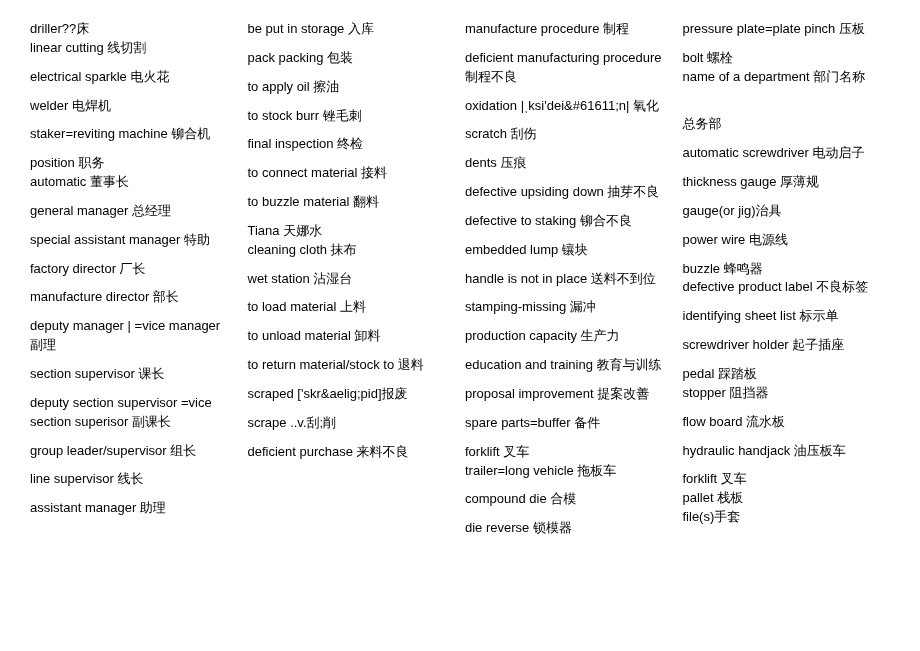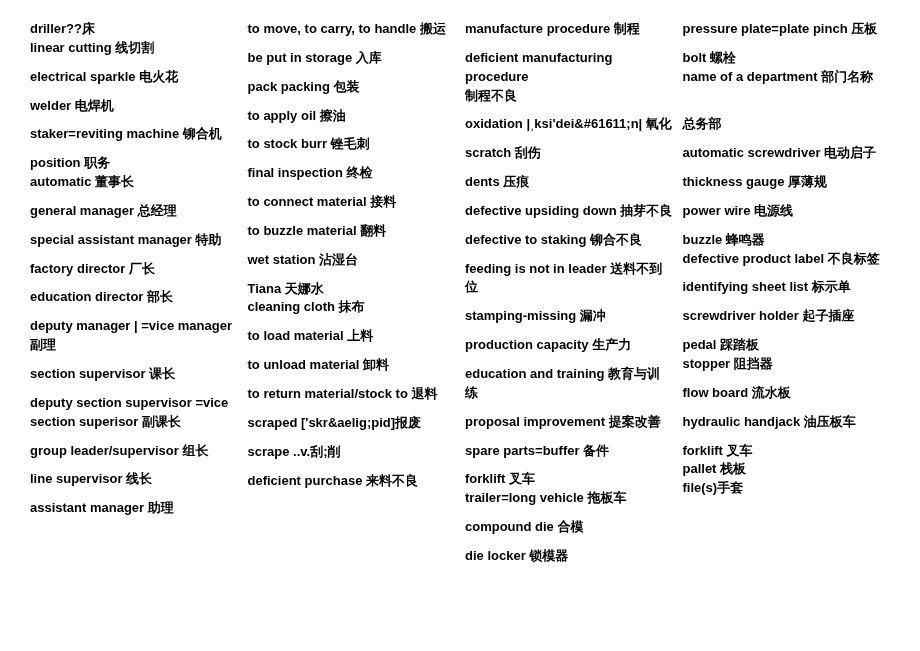--- a/index.html
+++ b/index.html
@@ -9,21 +9,20 @@
       font-size: 13px;
       color: #000;
       width: 920px;
       min-height: 651px;
       padding: 20px 30px;
     }
     .columns {
       display: grid;
       grid-template-columns: 1fr 1fr 1fr 1fr;
       gap: 8px 10px;
-      font-weight: bold;
     }
     .col {
       display: flex;
       flex-direction: column;
       gap: 10px;
     }
     .entry {
       line-height: 1.45;
     }
   </style>
@@ -33,70 +32,71 @@
 <div class="columns">
 <div class="col">
       <div class="entry"><span>driller??床</span><br><span>linear cutting 线切割</span></div>
       <div class="entry"><span>electrical sparkle 电火花</span></div>
       <div class="entry"><span>welder 电焊机</span></div>
       <div class="entry"><span>staker=reviting machine 铆合机</span></div>
       <div class="entry"><span>position 职务</span><br><span>automatic 董事长</span></div>
       <div class="entry"><span>general manager 总经理</span></div>
       <div class="entry"><span>special assistant manager 特助</span></div>
       <div class="entry"><span>factory director 厂长</span></div>
-      <div class="entry"><span>education director 部长</span></div>
+      <div class="entry"><span>manufacture director 部长</span></div>
       <div class="entry"><span>deputy manager | =vice manager</span><br><span>副理</span></div>
       <div class="entry"><span>section supervisor 课长</span></div>
       <div class="entry"><span>deputy section supervisor =vice</span><br><span>section superisor 副课长</span></div>
       <div class="entry"><span>group leader/supervisor 组长</span></div>
       <div class="entry"><span>line supervisor 线长</span></div>
       <div class="entry"><span>assistant manager 助理</span></div>
     </div>
     <div class="col">
-      <div class="entry"><span>to move, to carry, to handle 搬运</span></div>
       <div class="entry"><span>be put in storage 入库</span></div>
       <div class="entry"><span>pack packing 包装</span></div>
       <div class="entry"><span>to apply oil 擦油</span></div>
       <div class="entry"><span>to stock burr 锉毛刺</span></div>
       <div class="entry"><span>final inspection 终检</span></div>
       <div class="entry"><span>to connect material 接料</span></div>
       <div class="entry"><span>to buzzle material  翻料</span></div>
+      <div class="entry"><span>Tiana 天娜水</span><br><span>cleaning cloth 抹布</span></div>
       <div class="entry"><span>wet station 沾湿台</span></div>
-      <div class="entry"><span>Tiana 天娜水</span><br><span>cleaning cloth 抹布</span></div>
       <div class="entry"><span>to load material 上料</span></div>
       <div class="entry"><span>to unload material 卸料</span></div>
       <div class="entry"><span>to return material/stock to 退料</span></div>
       <div class="entry"><span>scraped ['skr&amp;aelig;pid]报废</span></div>
       <div class="entry"><span>scrape ..v.刮;削</span></div>
       <div class="entry"><span>deficient purchase 来料不良</span></div>
     </div>
     <div class="col">
       <div class="entry"><span>manufacture procedure 制程</span></div>
       <div class="entry"><span>deficient manufacturing procedure</span><br><span>制程不良</span></div>
       <div class="entry"><span>oxidation |ˌksi'dei&amp;#61611;n| 氧化</span></div>
       <div class="entry"><span>scratch 刮伤</span></div>
       <div class="entry"><span>dents 压痕</span></div>
       <div class="entry"><span>defective upsiding down 抽芽不良</span></div>
       <div class="entry"><span>defective to staking 铆合不良</span></div>
-      <div class="entry"><span>feeding is not in leader 送料不到位</span></div>
+      <div class="entry"><span>embedded lump 镶块</span></div>
+      <div class="entry"><span>handle is not in place 送料不到位</span></div>
       <div class="entry"><span>stamping-missing 漏冲</span></div>
       <div class="entry"><span>production capacity 生产力</span></div>
       <div class="entry"><span>education and training 教育与训练</span></div>
       <div class="entry"><span>proposal improvement 提案改善</span></div>
       <div class="entry"><span>spare parts=buffer 备件</span></div>
       <div class="entry"><span>forklift 叉车</span><br><span>trailer=long vehicle 拖板车</span></div>
       <div class="entry"><span>compound die 合模</span></div>
-      <div class="entry"><span>die locker 锁模器</span></div>
+      <div class="entry"><span>die reverse 锁模器</span></div>
     </div>
     <div class="col">
       <div class="entry"><span>pressure plate=plate pinch 压板</span></div>
       <div class="entry"><span>bolt 螺栓</span><br><span>name of a department 部门名称</span></div>
       <div class="entry"><br><span>总务部</span></div>
       <div class="entry"><span>automatic screwdriver 电动启子</span></div>
       <div class="entry"><span>thickness gauge 厚薄规</span></div>
+      <div class="entry"><span>gauge(or jig)治具</span></div>
       <div class="entry"><span>power wire 电源线</span></div>
       <div class="entry"><span>buzzle 蜂鸣器</span><br><span>defective product label 不良标签</span></div>
       <div class="entry"><span>identifying sheet list 标示单</span></div>
       <div class="entry"><span>screwdriver holder 起子插座</span></div>
       <div class="entry"><span>pedal 踩踏板</span><br><span>stopper 阻挡器</span></div>
       <div class="entry"><span>flow board 流水板</span></div>
       <div class="entry"><span>hydraulic handjack 油压板车</span></div>
       <div class="entry"><span>forklift 叉车</span><br><span>pallet 栈板</span><br><span>file(s)手套</span></div>
     </div>
   </div>

